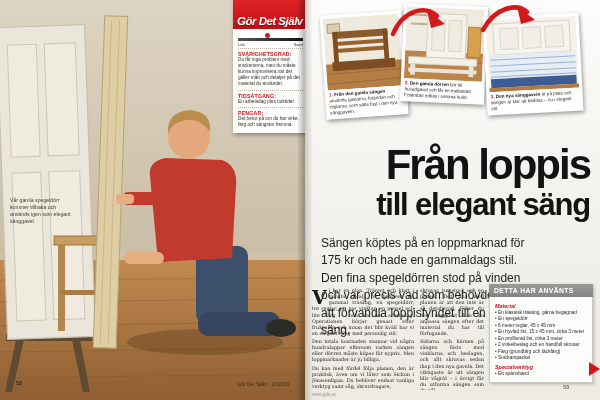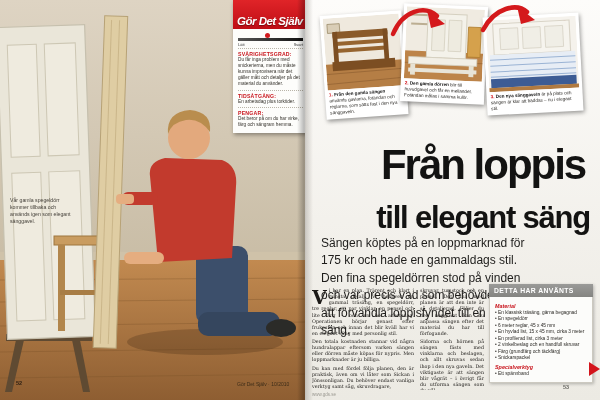--- a/index.html
+++ b/index.html
@@ -43,23 +43,23 @@
   .polaroid{position:absolute;background:#fff;padding:3px 3px 2px 3px;
     box-shadow:1px 2px 4px rgba(0,0,0,.4);}
   .polaroid svg{display:block;width:100%;height:72px;}
   .polaroid .cap{font-size:4.6px;line-height:1.3;color:#2c2a26;padding:2px 1px 1px 1px;}
   .cap .n{color:#d3151c;font-weight:bold;}
   .cap b{color:#111;}
   .p1{left:18px;top:13px;width:76px;transform:rotate(-4deg);}
   .p2{left:97px;top:5px;width:78px;transform:rotate(2.5deg);}
   .p3{left:180px;top:15px;width:90px;transform:rotate(-3deg);}
   .arrows{position:absolute;left:60px;top:0;width:220px;height:42px;pointer-events:none;}
-  .headline{position:absolute;right:10px;top:144px;text-align:center;color:#131312;}
+  .headline{position:absolute;right:10px;top:144px;text-align:right;color:#131312;}
   .headline .l1{font-size:42px;font-weight:bold;letter-spacing:-2px;line-height:1;}
-  .headline .l2{font-size:31px;font-weight:bold;letter-spacing:-1.2px;line-height:1;margin-top:16px;}
+  .headline .l2{font-size:31px;font-weight:bold;letter-spacing:-1.2px;line-height:1;margin-top:3px;}
   .standfirst{position:absolute;left:16px;top:235px;width:212px;
     font-size:12px;line-height:1.45;color:#1e1d1b;}
   .bodycols{position:absolute;left:7px;top:288px;width:172px;height:102px;overflow:hidden;
     display:flex;gap:6px;font-family:"DejaVu Serif",serif;font-size:4.8px;
     line-height:1.28;color:#24221f;text-align:justify;}
   .bodycols .c1{width:102px;}
   .bodycols .c2{width:64px;}
   .bodycols p{margin:0 0 2px 0;}
   .dropcap{float:left;font-size:19px;line-height:.85;font-weight:bold;
     padding:1px 2px 0 0;color:#1c1a17;}

